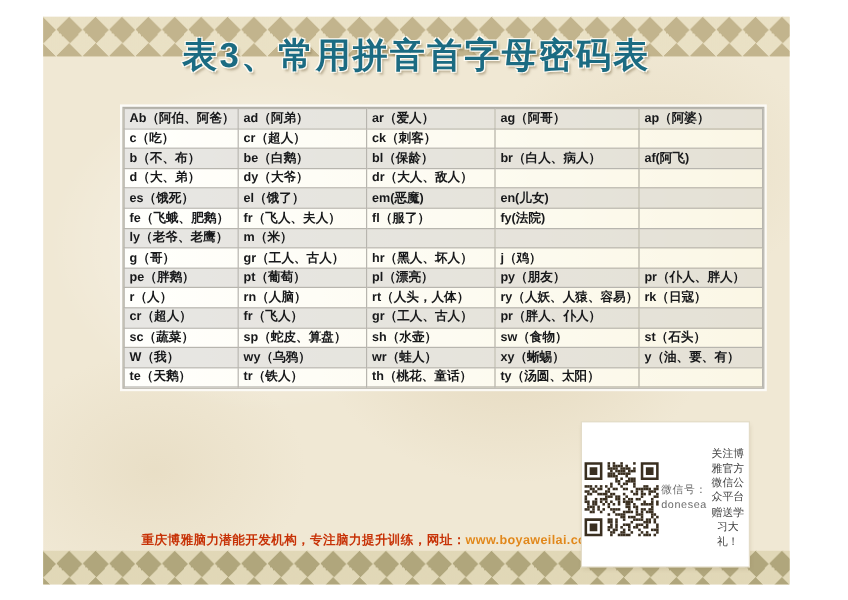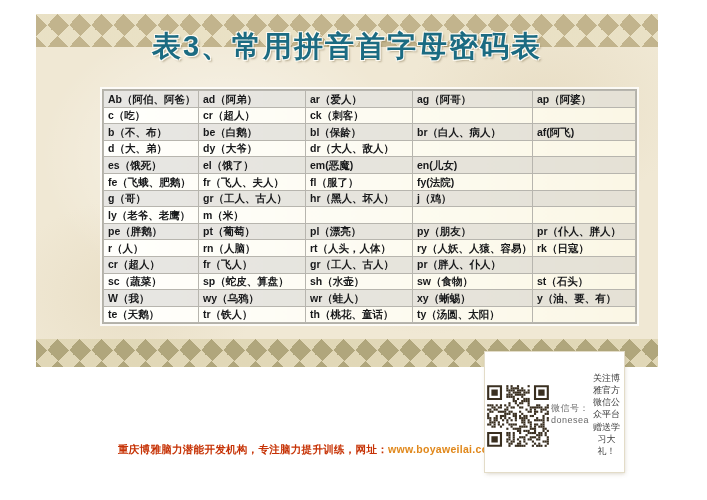--- a/index.html
+++ b/index.html
@@ -1,18 +1,18 @@
 <!DOCTYPE html>
 <html><head>
 <meta charset="utf-8">
 <style>
   html,body{margin:0;padding:0;background:#fff;}
   .stage{position:relative;width:707px;height:500px;background:#ffffff;overflow:hidden;
          font-family:"Liberation Sans","DejaVu Sans",sans-serif;}
-  .frame{position:absolute;left:36px;top:14px;width:622px;height:353px;
+  .frame{position:absolute;left:36px;top:14px;width:622px;height:473px;
          background:
            radial-gradient(260px 200px at 30% 40%, rgba(255,255,255,.55), transparent 70%),
            radial-gradient(230px 170px at 63% 57%, rgba(211,193,156,.38), transparent 70%),
            radial-gradient(200px 150px at 82% 26%, rgba(214,198,162,.30), transparent 70%),
            radial-gradient(180px 140px at 15% 80%, rgba(214,198,162,.28), transparent 70%),
            #f0e8d4;}
   .band{position:absolute;left:0;width:622px;
         background:
           repeating-conic-gradient(from 45deg, #c2b48d 0% 25%, rgba(236,227,200,.15) 25% 50%) 0 0/22px 22px,
           #e9e0c4;}
@@ -97,31 +97,31 @@
           <td></td>
         </tr>
         <tr>
           <td>fe（飞蛾、肥鹅）</td>
           <td>fr（飞人、夫人）</td>
           <td>fl（服了）</td>
           <td>fy(法院)</td>
           <td></td>
         </tr>
         <tr>
+          <td>ly（老爷、老鹰）</td>
+          <td>m（米）</td>
+          <td></td>
+          <td></td>
+          <td></td>
+        </tr>
+        <tr>
           <td>g（哥）</td>
           <td>gr（工人、古人）</td>
           <td>hr（黑人、坏人）</td>
           <td>j（鸡）</td>
-          <td></td>
-        </tr>
-        <tr>
-          <td>ly（老爷、老鹰）</td>
-          <td>m（米）</td>
-          <td></td>
-          <td></td>
           <td></td>
         </tr>
         <tr>
           <td>pe（胖鹅）</td>
           <td>pt（葡萄）</td>
           <td>pl（漂亮）</td>
           <td>py（朋友）</td>
           <td>pr（仆人、胖人）</td>
         </tr>
         <tr>

